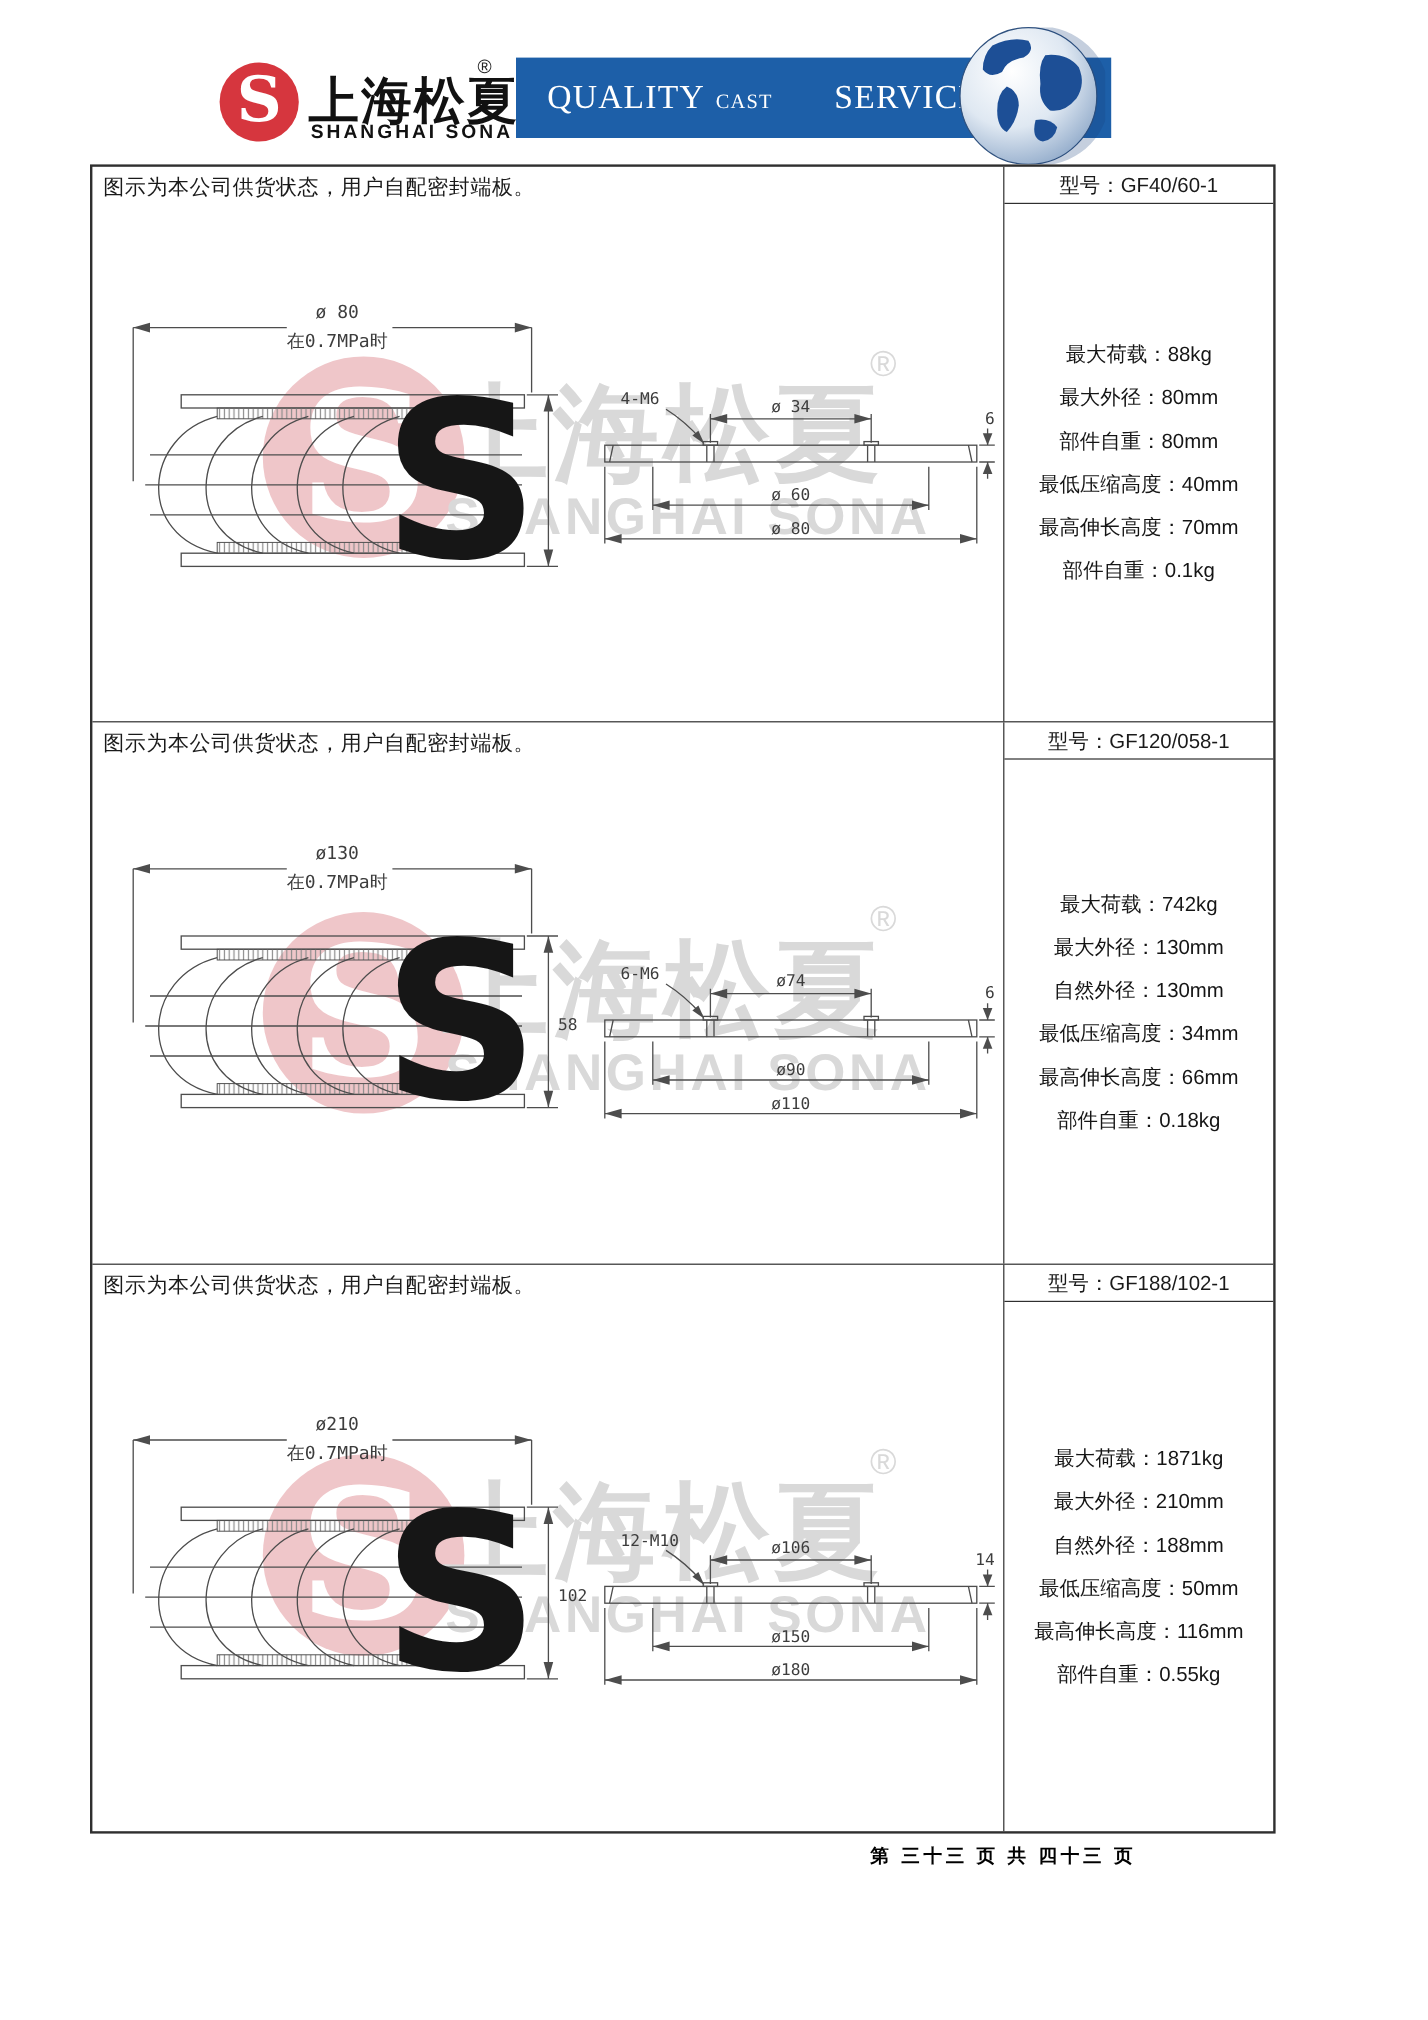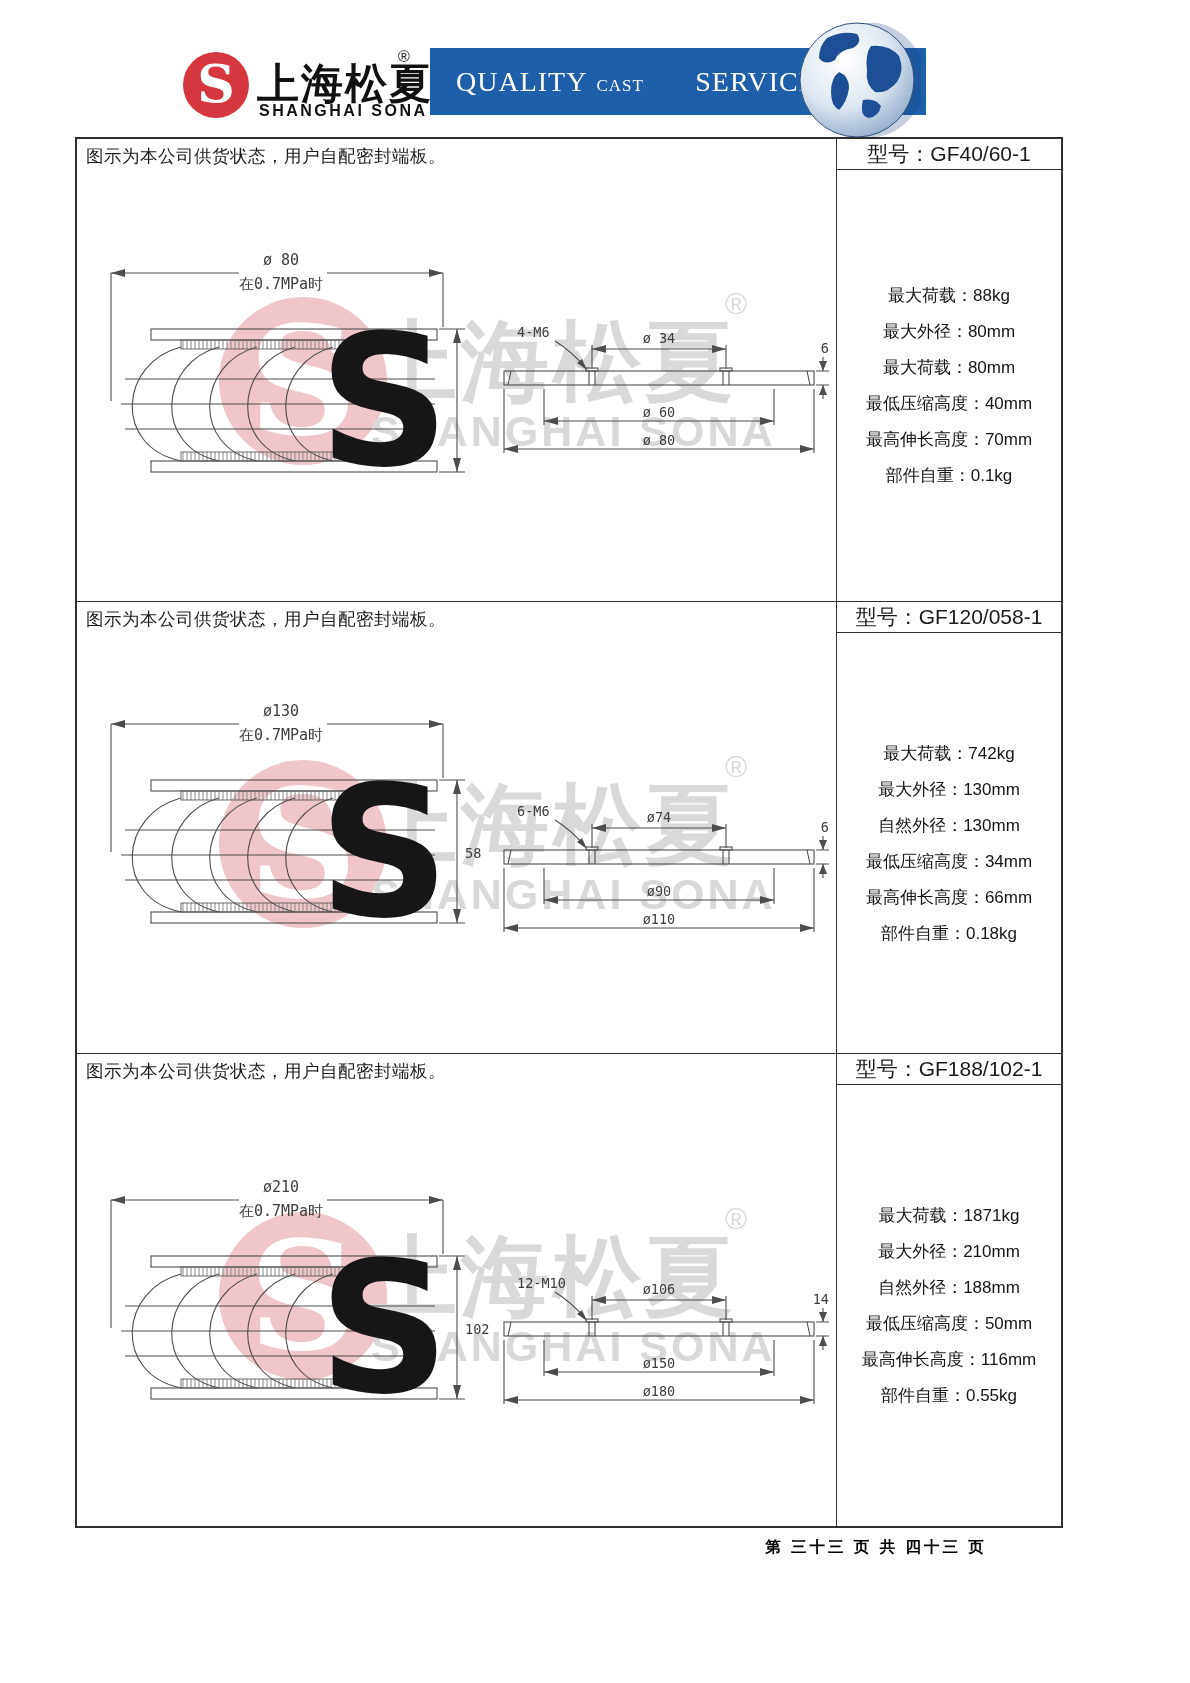--- a/index.html
+++ b/index.html
@@ -30,21 +30,21 @@
   .row { display:flex; width:100%; border-top:1px solid #2f2f2f; }
   .row:first-of-type { border-top:none; }
   .row:nth-of-type(1) { height:462px; }
   .row:nth-of-type(2) { height:452px; }
   .row:nth-of-type(3) { height:473px; }
   .cell-left  { width:760px; border-right:1px solid #2f2f2f; position:relative; overflow:hidden; }
   .cell-right { flex:1; display:flex; flex-direction:column; }
   .caption { position:absolute; top:5px; left:9px; font-family:Liberation Mono, monospace;
              font-size:17.5px; letter-spacing:0.5px; }
   .model-bar { height:31px; border-bottom:1px solid #2f2f2f; display:flex; align-items:center;
-               justify-content:center; font-size:21px; }
+               justify-content:center; font-size:17px; }
   .specs { flex:1; display:flex; flex-direction:column; justify-content:center; align-items:center;
            gap:13px; font-size:17px; color:#151515;text-align:right; }
 
   
   .wm { position:absolute; pointer-events:none; }
   .wm-blob { position:absolute; left:142px; top:158px; width:168px; height:168px; border-radius:50%;
              background:#efc6c9; display:flex; align-items:center; justify-content:center; }
   .wm-blob span { color:#fff; font-size:150px; font-weight:bold; font-family:"DejaVu Serif", serif; }
   .wm-cn { position:absolute; left:292px; top:164px; font-size:88px; font-weight:900;
            color:#d9d9d9; letter-spacing:4px; white-space:nowrap; }
@@ -64,21 +64,21 @@
   .row:nth-of-type(3) .flange-svg { top:50px; }
   svg text.dim { font-family:"DejaVu Sans Mono","Liberation Sans",sans-serif; font-size:13.5px;
                  fill:#3d3d3d; }
   svg text.dim-big { font-family:"DejaVu Sans Mono","Liberation Sans",sans-serif; font-size:15px;
                      fill:#3d3d3d; }
   svg .ln { stroke:#4d4d4d; stroke-width:1.1; fill:none; }
   svg .ar { fill:#4d4d4d; stroke:none; }
   svg .sectS { font-family:"DejaVu Sans",sans-serif; font-weight:800; fill:#161616; }
 
   
-  .footer { position:absolute; left:696px; top:1537px; width:360px; text-align:center;
+  .footer { position:absolute; left:656px; top:1537px; width:360px; text-align:center;
             font-size:15.5px; font-weight:bold; letter-spacing:3px; color:#000;
             font-family:"Liberation Sans", sans-serif; }
 </style>
 </head>
 <body>
 
 <div class="page">
 
   <div>
     <div class="logo-blob">
@@ -197,21 +197,21 @@
       </div>
     </div>
 
     <div class="cell-right">
       <div class="model-bar">
         <span>型号：GF40/60-1</span>
       </div>
       <div class="specs">
         <div class="spec-line">最大荷载：88kg</div>
         <div class="spec-line">最大外径：80mm</div>
-        <div class="spec-line">最大荷载：80mm</div>
+        <div class="spec-line">部件自重：80mm</div>
         <div class="spec-line">最低压缩高度：40mm</div>
         <div class="spec-line">最高伸长高度：70mm</div>
         <div class="spec-line">部件自重：0.1kg</div>
       </div>
     </div>
   </section>
 
   <section class="row">
     <div class="cell-left">
 

